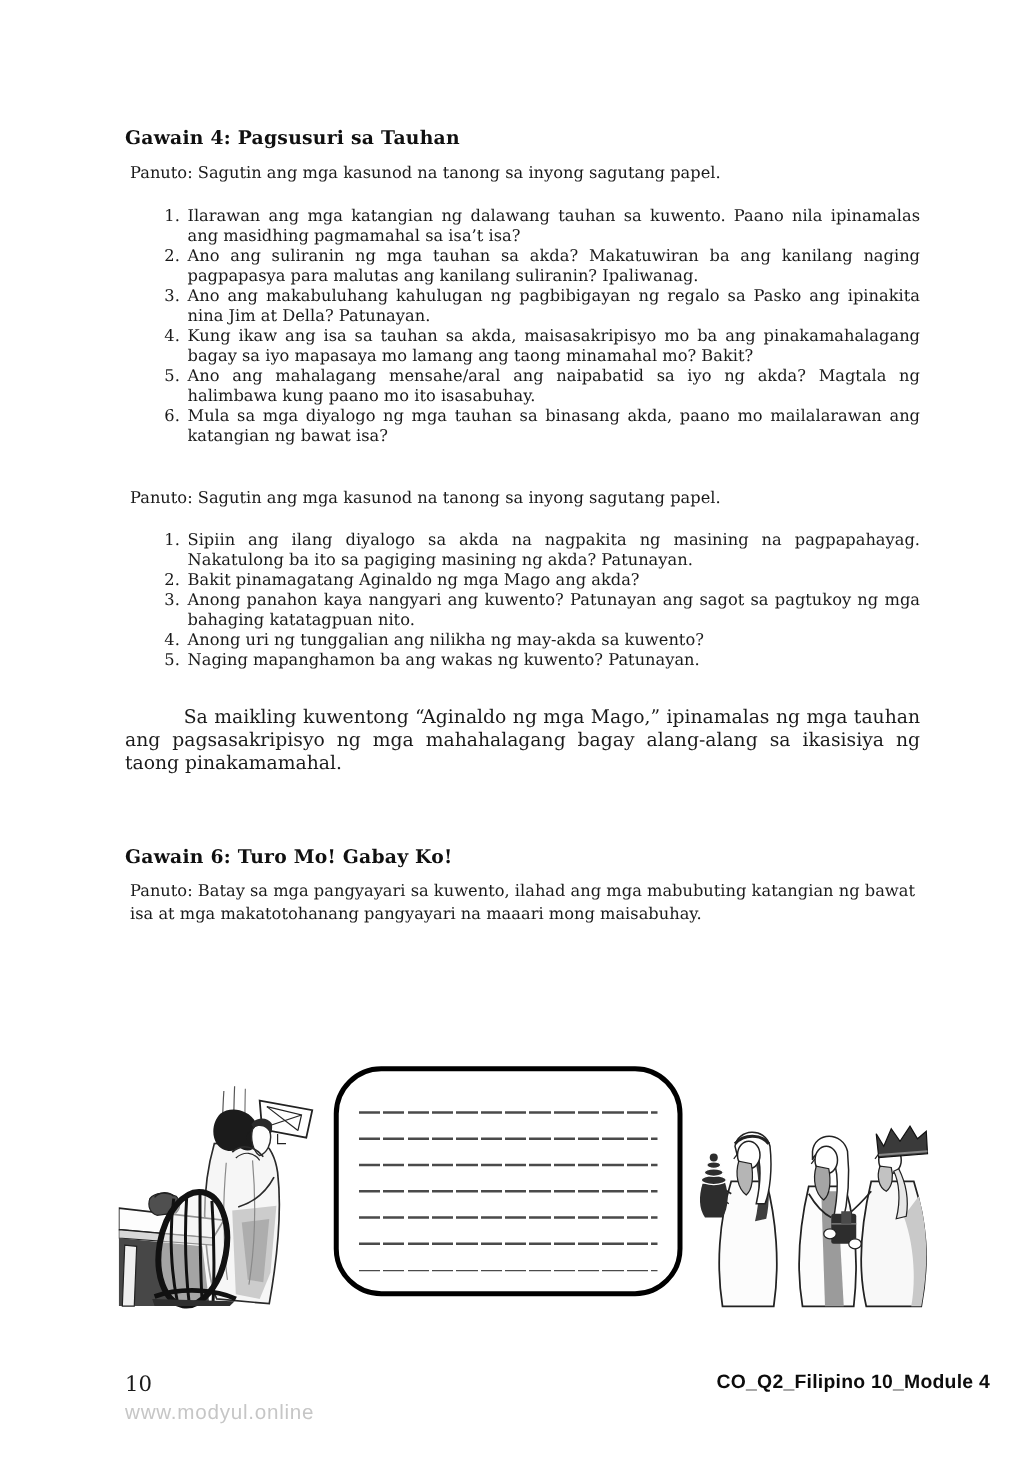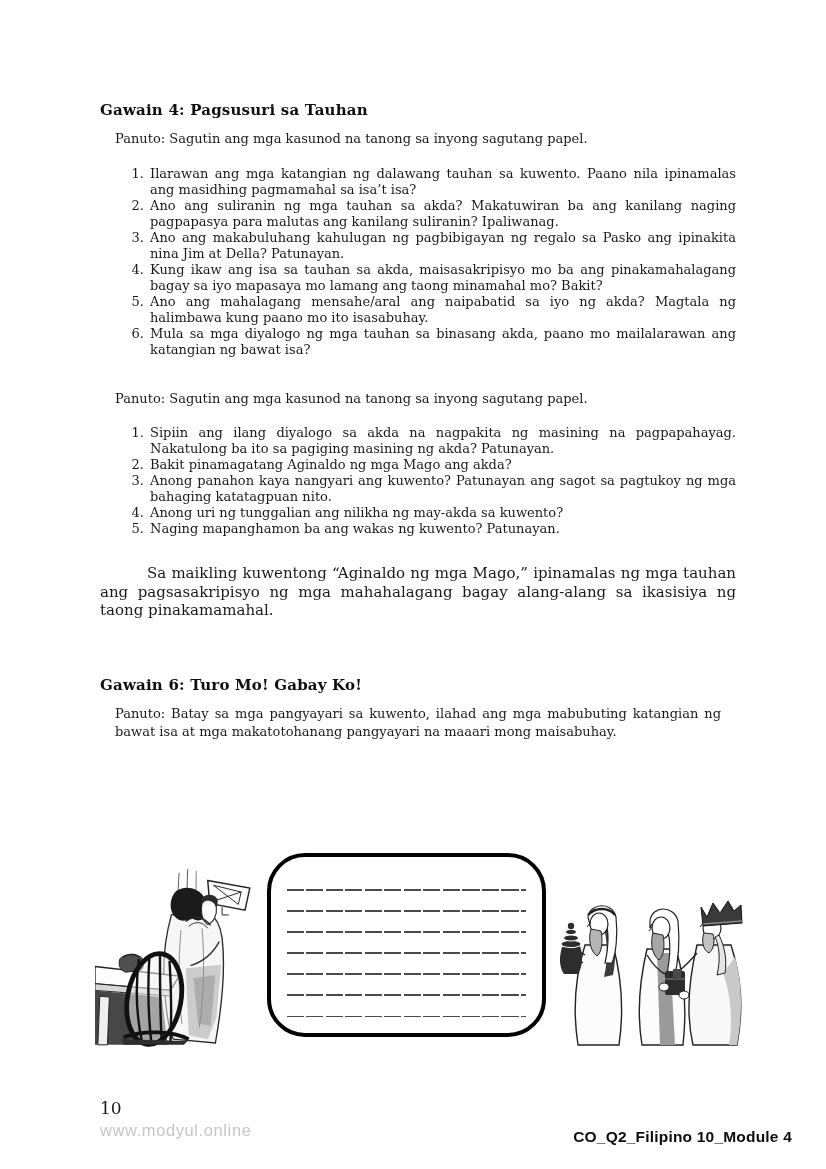--- a/index.html
+++ b/index.html
@@ -1,38 +1,38 @@
 <!DOCTYPE html>
 <html><head>
 <meta charset="utf-8">
 <style>
   html,body{margin:0;padding:0;background:#fff;}
   .page{width:826px;height:1169px;background:#ffffff;position:relative;overflow:hidden;
         font-family:"DejaVu Serif",serif;color:#1a1a1a;}
   .content{padding:100px 90px 0 100px;}
   h2{font-size:15px;line-height:20px;font-weight:bold;margin:0;color:#101010;letter-spacing:0.2px;}
-  .panuto{margin:10px 15px 0;font-size:13px;line-height:18.5px;text-align:justify;}
+  .panuto{margin:10px 4px 0;font-size:13px;line-height:18.5px;text-align:justify;}
   ol.questions{margin:17px 0 0;padding-left:48px;font-size:13px;line-height:16px;}
   ol.questions li{text-align:justify;padding-left:2px;}
   .sec-g5{margin-top:32px;}
   .summary{margin:27px 0 0;font-size:15px;line-height:18.5px;text-align:justify;text-indent:47px;}
   .sec-g6{margin-top:55px;}
   .figure-row{position:absolute;left:0;top:853px;width:826px;height:210px;}
   .couple-svg{position:absolute;left:95px;top:9px;width:172px;height:188px;}
   .answer-box{position:absolute;left:267px;top:0;width:279px;height:184px;border:4px solid #000;
               border-radius:38px;box-sizing:border-box;background:#fff;}
   .answer-lines{padding:32px 16px 0;display:flex;flex-direction:column;gap:19.5px;}
   .answer-line{height:1.6px;
      background:repeating-linear-gradient(90deg,#4a4a4a 0 17px,rgba(0,0,0,0) 17px 19.5px);}
   .magi-svg{position:absolute;left:557px;top:42px;width:196px;height:153px;}
   .page-number{position:absolute;left:100px;width:627px;top:1098px;text-align:left;
                font-size:17px;color:#1a1a1a;}
   .watermark{position:absolute;left:100px;width:627px;top:1121px;text-align:left;
              font-family:"Liberation Sans",sans-serif;font-size:16.5px;color:#c6c6c6;letter-spacing:0.6px;}
-  .module-label{position:absolute;right:34px;top:1128px;font-family:"Liberation Sans",sans-serif;
+  .module-label{position:absolute;right:34px;top:1097px;font-family:"Liberation Sans",sans-serif;
                 font-weight:bold;font-size:15.5px;color:#0c0c0c;letter-spacing:0.2px;}
 </style>
 </head>
 <body>
 
 <div class="page">
   <div class="content">
 
     <section>
       <h2>Gawain 4: Pagsusuri sa Tauhan</h2>

